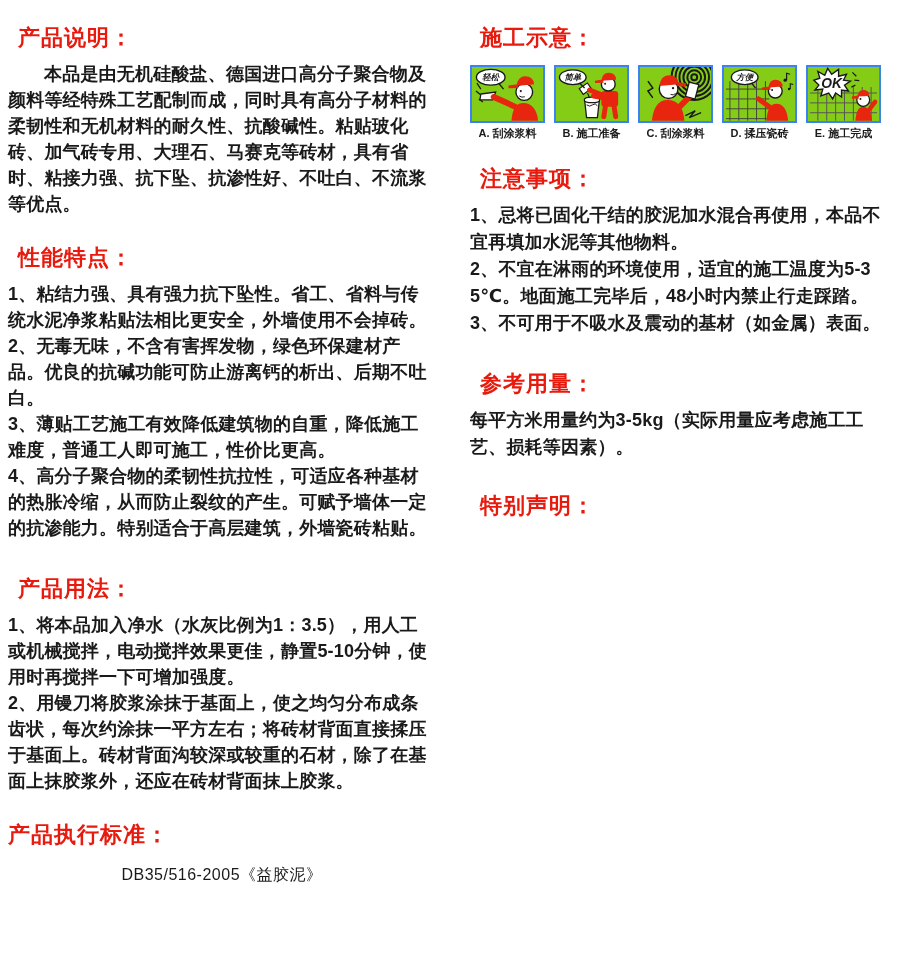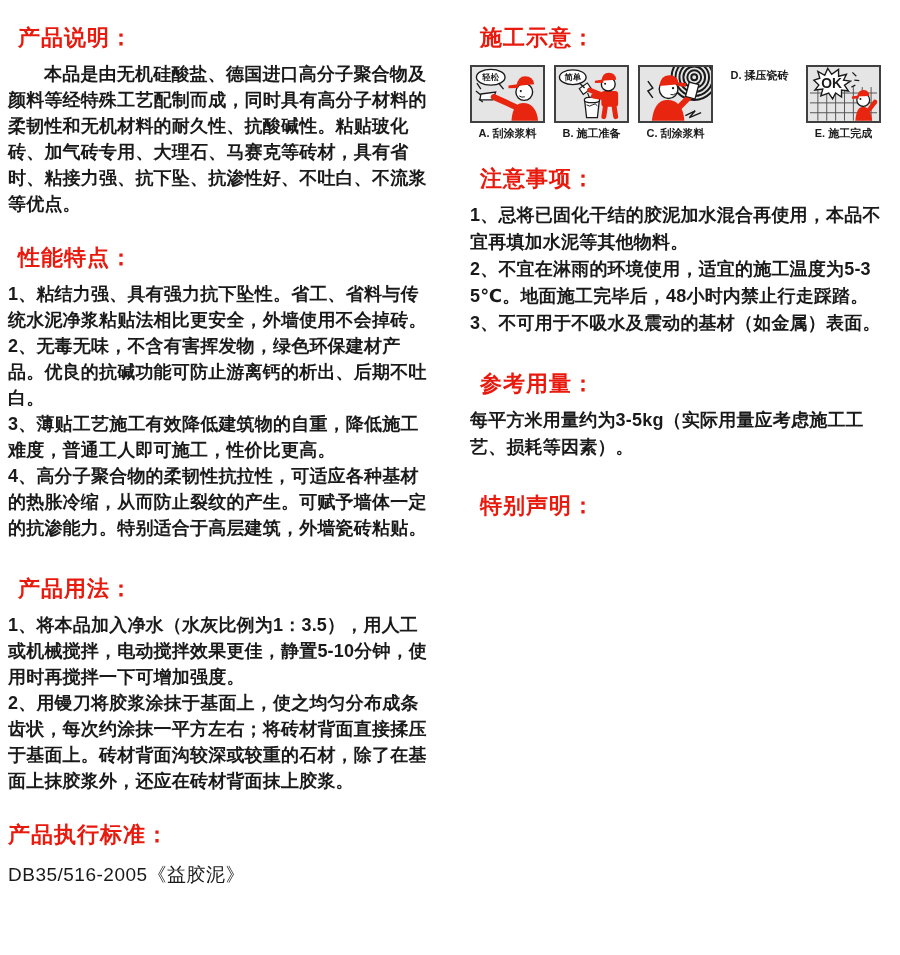--- a/index.html
+++ b/index.html
@@ -23,28 +23,29 @@
     word-break:break-all;letter-spacing:0.2px;
   }
   .col-right .body-text{line-height:27px;}
   .indent-first{text-indent:2em;}
 
   .mt-title-desc{margin-top:4px;}
   .mt-para{margin-top:9px;}
   .mt-title-perf{margin-top:27px;}
   .mt-title-usage{margin-top:34px;}
   .mt-title-std{margin-top:27px;margin-left:0;}
-  .std-value{font-weight:normal;font-size:19px;margin-top:13px;letter-spacing:0.5px;}
+  .std-value{font-weight:normal;font-size:16px;margin-top:13px;letter-spacing:0.5px;text-align:center;}
 
   .mt-title-demo{margin-top:4px;}
   .steps-row{display:flex;gap:9px;margin-top:13px;}
   .step{width:75px;flex:0 0 auto;}
   .step-art{
-    width:71px;height:54px;border:2px solid #404040;background:#e5e5e5;
+    width:71px;height:54px;border:2px solid #3b82f6;background:#84cc16;
     overflow:hidden;
+    font-style:italic;
   }
   .step-art svg{display:block;}
   .step-art text{
     font-family:"Liberation Sans","DejaVu Sans",sans-serif;
     font-weight:bold;fill:#1a1a1a;
   }
   .step-caption{
     font-size:11px;line-height:14px;margin-top:3px;text-align:center;
     font-weight:bold;white-space:nowrap;
   }
@@ -154,20 +155,38 @@
             <path d="M31,27.5 q3,1.2 5,-1" class="ks" fill="none" stroke-width="1"></path>
             <path d="M19.5,19 q1.5,-11 10,-11 q9,0 10,9 z" class="rf"></path>
             <path d="M38,15 l9,1 -0.6,3.6 -8.8,-0.8 z" class="rf"></path>
             <path d="M46,49 l10,-5 -6,7 12,-5" class="ks" fill="none" stroke-width="1.4"></path>
           </svg>
         </div>
         <div class="step-caption">C. 刮涂浆料</div>
       </div>
 
       <div class="step">
+        <div class="step-art">
+          <svg width="71" height="54" viewBox="0 0 72 54">
+            <path d="M6,14 V54 M15,14 V54 M24,14 V54 M33,14 V54 M42,14 V54 M2,22 H46 M2,32 H46 M2,42 H46 M2,52 H46" stroke="#444" stroke-width="1" fill="none"></path>
+            <circle cx="62" cy="13" r="1.6" fill="#1a1a1a"></circle>
+            <path d="M63.5,13 V6 l3.5,1" class="ks" fill="none" stroke-width="1.2"></path>
+            <circle cx="66" cy="22" r="1.3" fill="#1a1a1a"></circle>
+            <path d="M67.2,22 V16.5 l3,0.8" class="ks" fill="none" stroke-width="1.1"></path>
+            <path d="M43,54 C44,41 48,37 53,37 C60,37 64,43 65,54 Z" class="rf"></path>
+            <path d="M46,40 L35,32" class="rs" stroke-width="5" stroke-linecap="round" fill="none"></path>
+            <circle cx="52" cy="24" r="7" fill="#fff" stroke="#1a1a1a" stroke-width="1.4"></circle>
+            <circle cx="48.8" cy="23" r="1" fill="#1a1a1a"></circle>
+            <path d="M45,20.5 q1,-8 7,-8 q7,0 7.6,7 z" class="rf"></path>
+            <path d="M38.5,20.5 l8,-1.2 0.8,3.4 -8.8,0.2 z" class="rf"></path>
+            <ellipse cx="21" cy="10" rx="13.5" ry="7.5" fill="#fff" stroke="#1a1a1a" stroke-width="1.4"></ellipse>
+            <path d="M28,16 l4,5" class="ks" stroke-width="1.4"></path>
+            <text x="21" y="13" text-anchor="middle" font-size="8.5">方便</text>
+          </svg>
+        </div>
         <div class="step-caption">D. 揉压瓷砖</div>
       </div>
 
       <div class="step">
         <div class="step-art">
           <svg width="71" height="54" viewBox="0 0 72 54">
             <path d="M10,20 V54 M19,20 V54 M28,20 V54 M37,20 V54 M46,20 V54 M55,20 V54 M64,20 V54 M2,26 H70 M2,36 H70 M2,46 H70" stroke="#555" stroke-width="1" fill="none"></path>
             <path d="M45,5 l4,4 M47,13 l5,0.5 M44,20 l4,-2" class="ks" fill="none" stroke-width="1.2"></path>
             <path d="M6,13 L12,11 L10,4 L17,8 L20,1 L24,7 L31,2 L31,9 L39,7 L36,13 L43,14 L37,18 L41,24 L34,23 L34,30 L28,26 L25,32 L21,26 L13,29 L15,22 L7,23 L11,18 Z" fill="#fff" stroke="#1a1a1a" stroke-width="1.4"></path>
             <text x="24" y="21" text-anchor="middle" font-size="14">OK</text>

